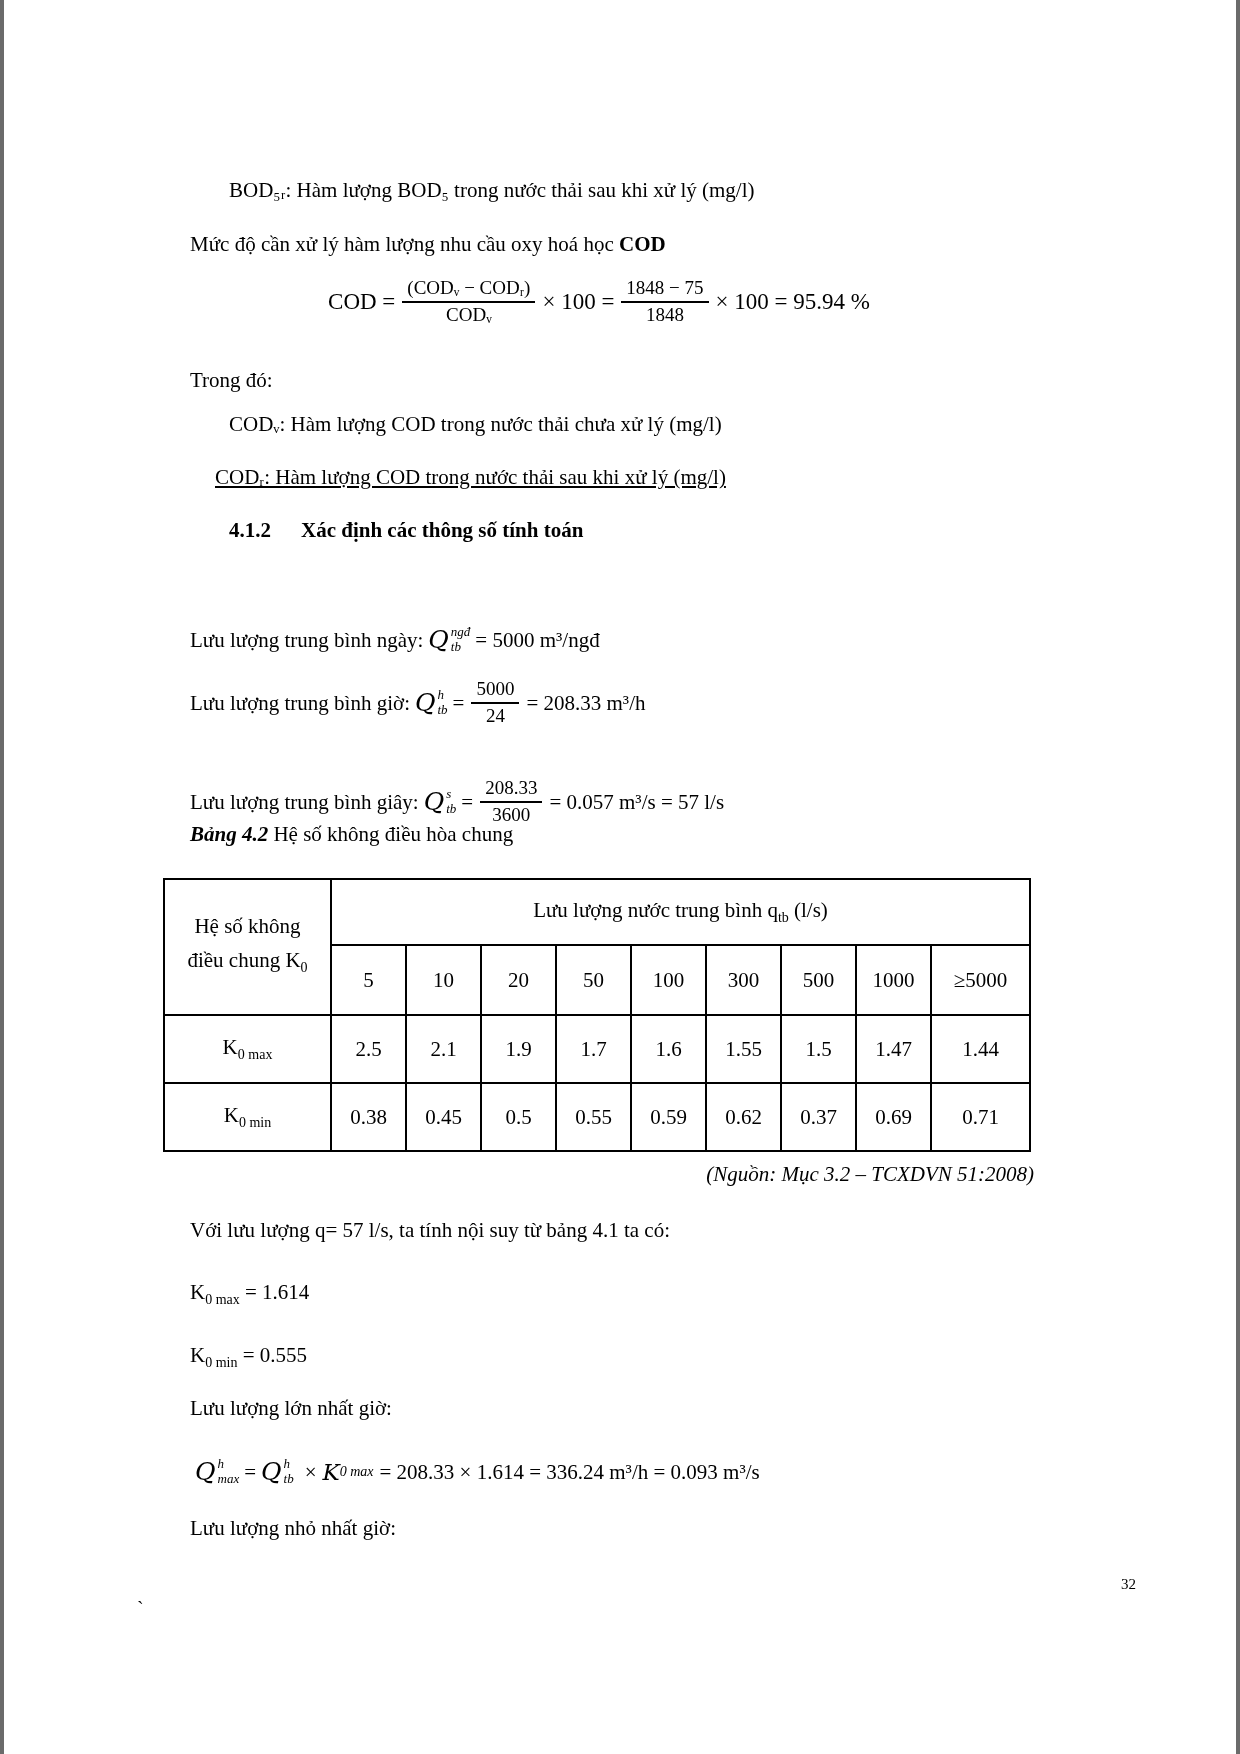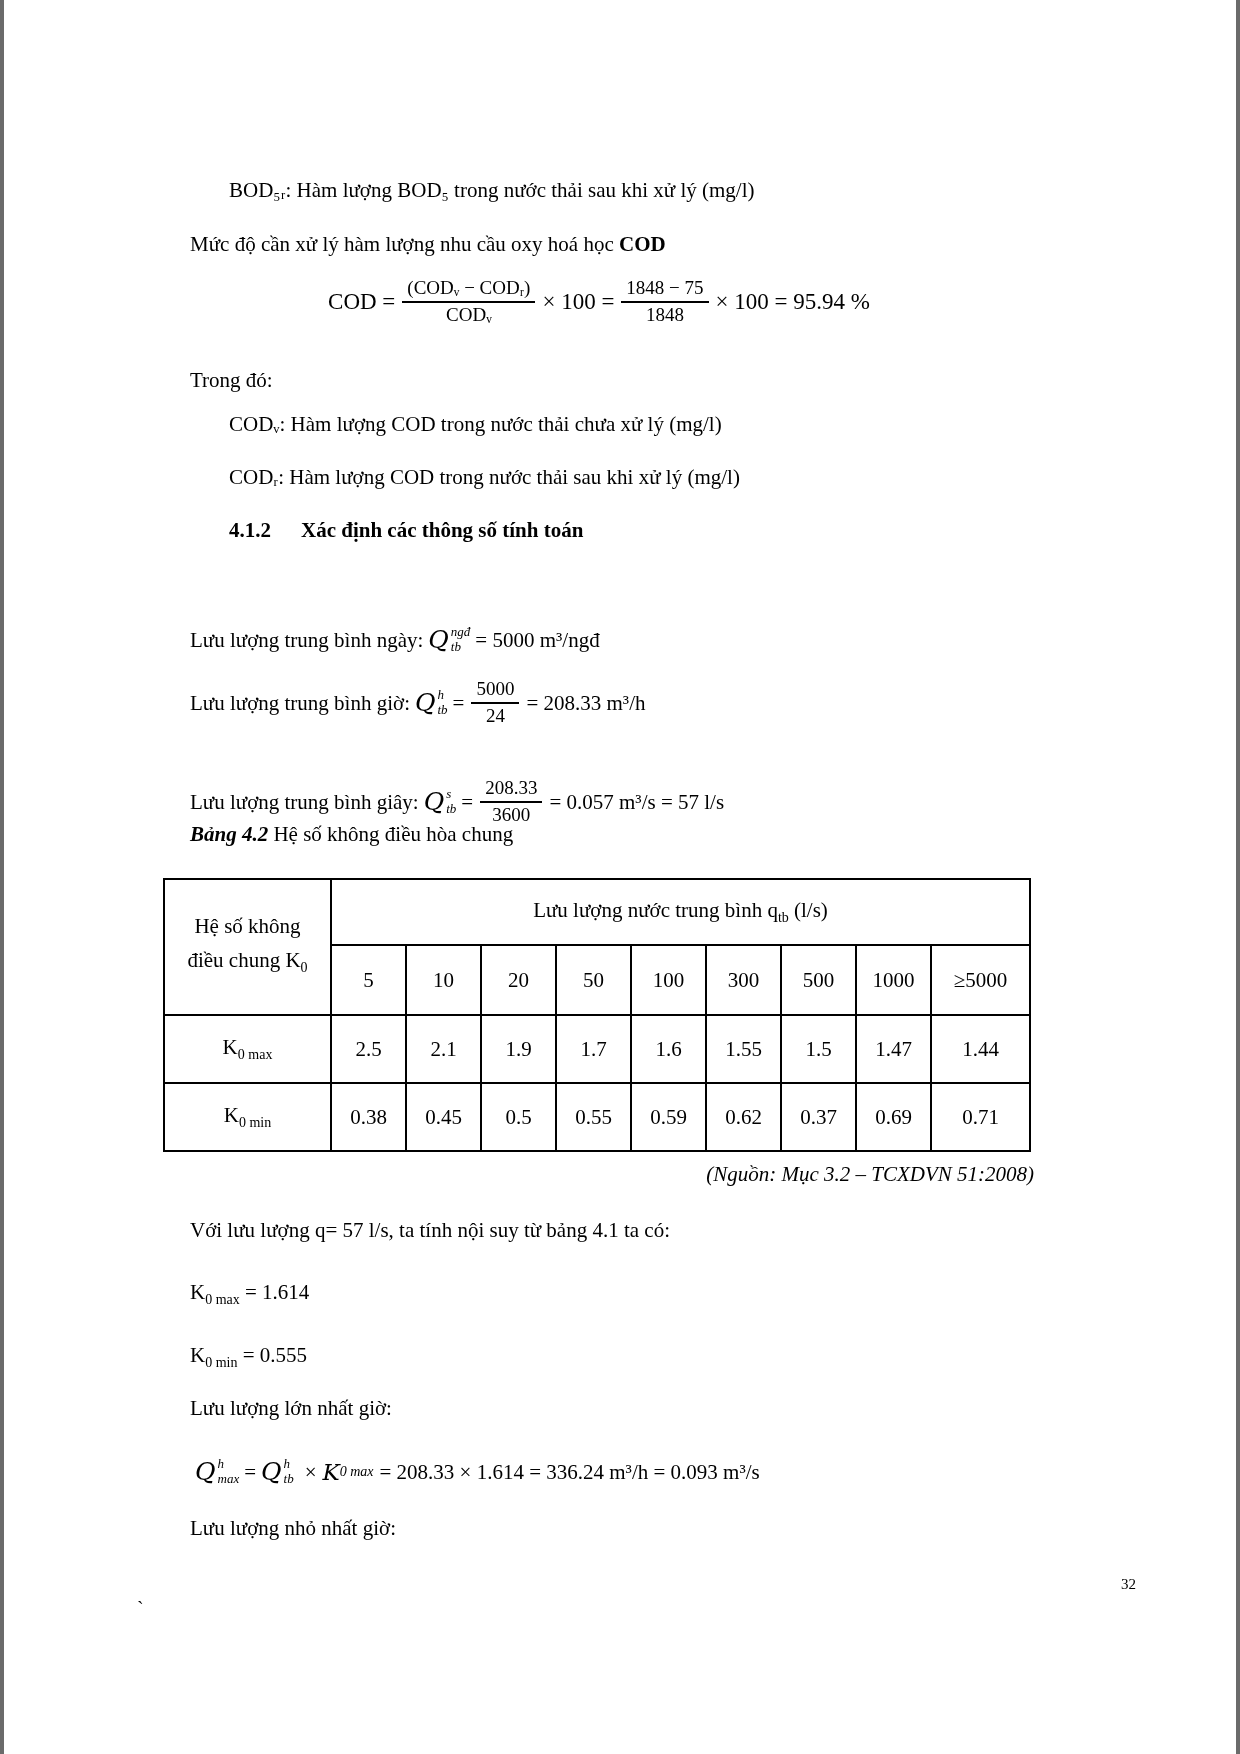--- a/index.html
+++ b/index.html
@@ -18,21 +18,21 @@
   .flexline { display:flex; align-items:center; }
 
   
   .y-bod      { top:176px;  left:225px; }
   .y-muc      { top:230px;  left:186px; }
   .y-formula  { top:266px;  left:150px; width:890px; height:72px;
                 display:flex; justify-content:center; align-items:center;
                 font-size:23px; }
   .y-trong    { top:354px;  left:186px;margin-top:12px; }
   .y-codv     { top:410px;  left:225px; }
-  .y-codr     { top:463px;  left:225px; }
+  .y-codr     { top:463px;  left:211px;text-decoration:underline; }
   .y-heading  { top:516px;  left:225px; font-weight:bold; }
   .y-hethong  { top:569px;  left:186px; }
   .y-flowday  { top:618px;  left:186px; height:44px; }
   .y-flowhour { top:672px;  left:186px; height:62px; }
   .y-flowsec  { top:771px;  left:186px; height:62px; }
   .y-caption  { top:820px;  left:186px; }
   .y-table    { top:878px;  left:159px; }
   .y-source   { top:1160px; left:150px; width:880px; text-align:right; font-style:italic; }
   .y-interp   { top:1216px; left:186px; }
   .y-kmax     { top:1278px; left:186px; }

